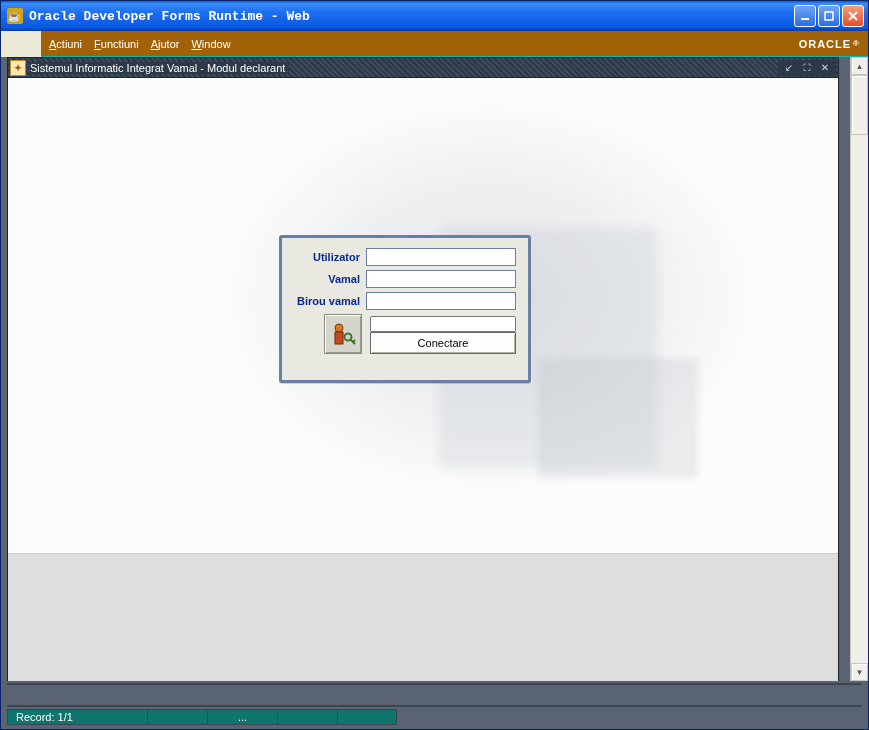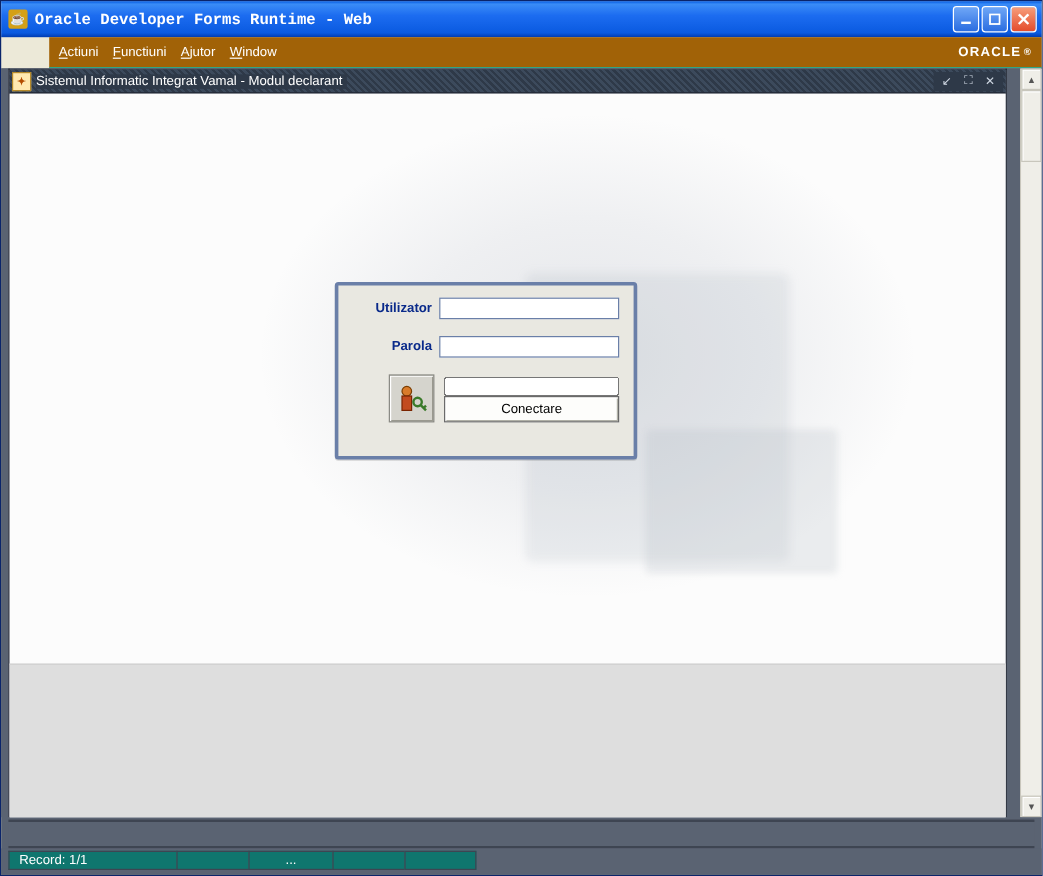--- a/index.html
+++ b/index.html
@@ -142,21 +142,21 @@
     .login-panel{
       position:absolute;
       left:271px; top:157px;
       width:252px; height:148px;
       background:#e9e8e1;
       border:3px solid #6a7fa8;
       border-radius:3px;
       padding:10px 12px 10px 10px;
       box-shadow: 0 1px 0 rgba(0,0,0,0.15);
     }
-    .login-row{display:flex;align-items:center;margin-bottom:14px}
+    .login-row{display:flex;align-items:center;margin-bottom:4px}
     .login-row label{
       width:72px;text-align:right;margin-right:6px;
       color:#0a2a8a;font-weight:bold;
     }
     .login-row input{
       flex:1;height:18px;
       border:1px solid #6a7fa8;
       background:#fff;padding:1px 3px;
     }
     .login-actions{
@@ -283,22 +283,26 @@
             <div class="silhouette1"></div>
             <div class="silhouette2"></div>
             <div class="sil-label"></div>
 
             <div class="login-panel">
               <div class="login-row">
                 <label>Utilizator</label>
                 <input type="text" value="" style="">
               </div>
               <div class="login-row">
-                <label>Parola</label>
+                <label>Vamal</label>
                 <input type="password" value="" style="">
+              </div>
+              <div class="login-row">
+                <label>Birou vamal</label>
+                <input type="text" value="" style="">
               </div>
               <div class="login-actions">
                 <div class="key-btn">
                   <svg width="26" height="26">
                     <circle cx="9" cy="7" r="4" fill="#d97b2a" stroke="#7a3d00"></circle>
                     <rect x="5" y="11" width="8" height="12" fill="#c24b1f" stroke="#7a2400"></rect>
                     <circle cx="18" cy="16" r="3.5" fill="none" stroke="#3a7a2a" stroke-width="2"></circle>
                     <line x1="20" y1="18" x2="25" y2="23" stroke="#3a7a2a" stroke-width="2"></line>
                     <line x1="23" y1="21" x2="25" y2="19" stroke="#3a7a2a" stroke-width="2"></line>
                   </svg>

